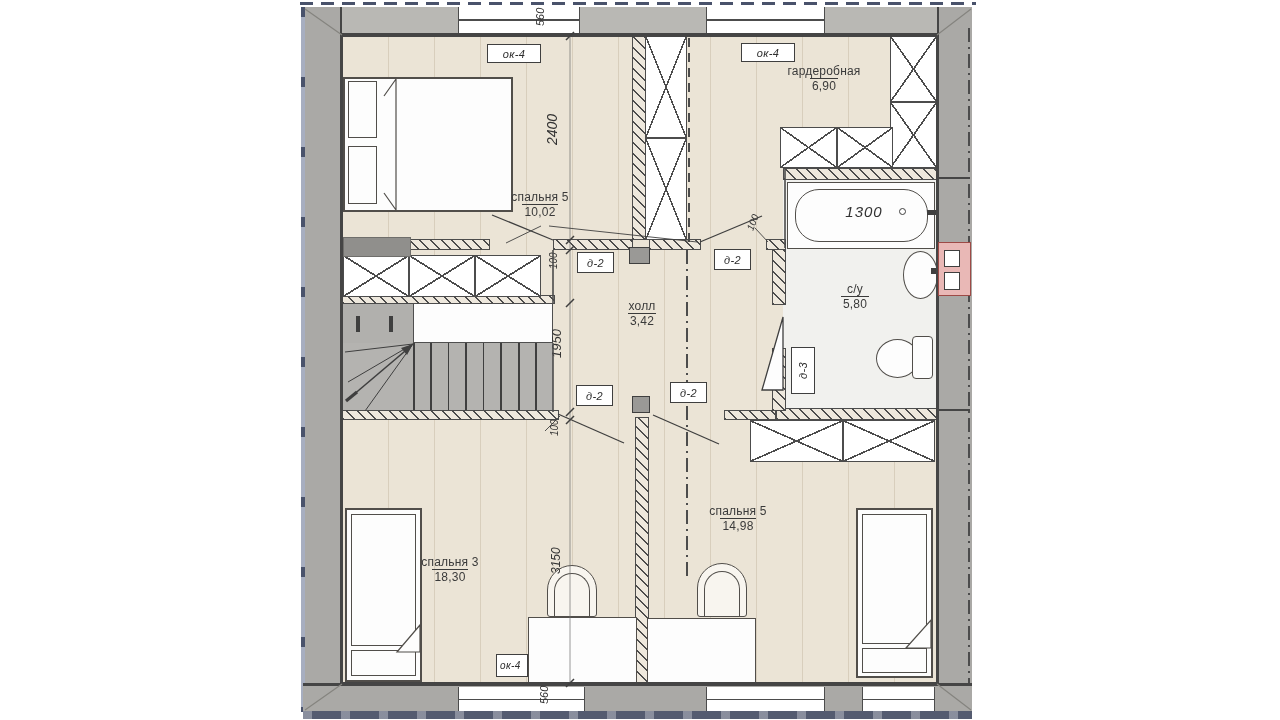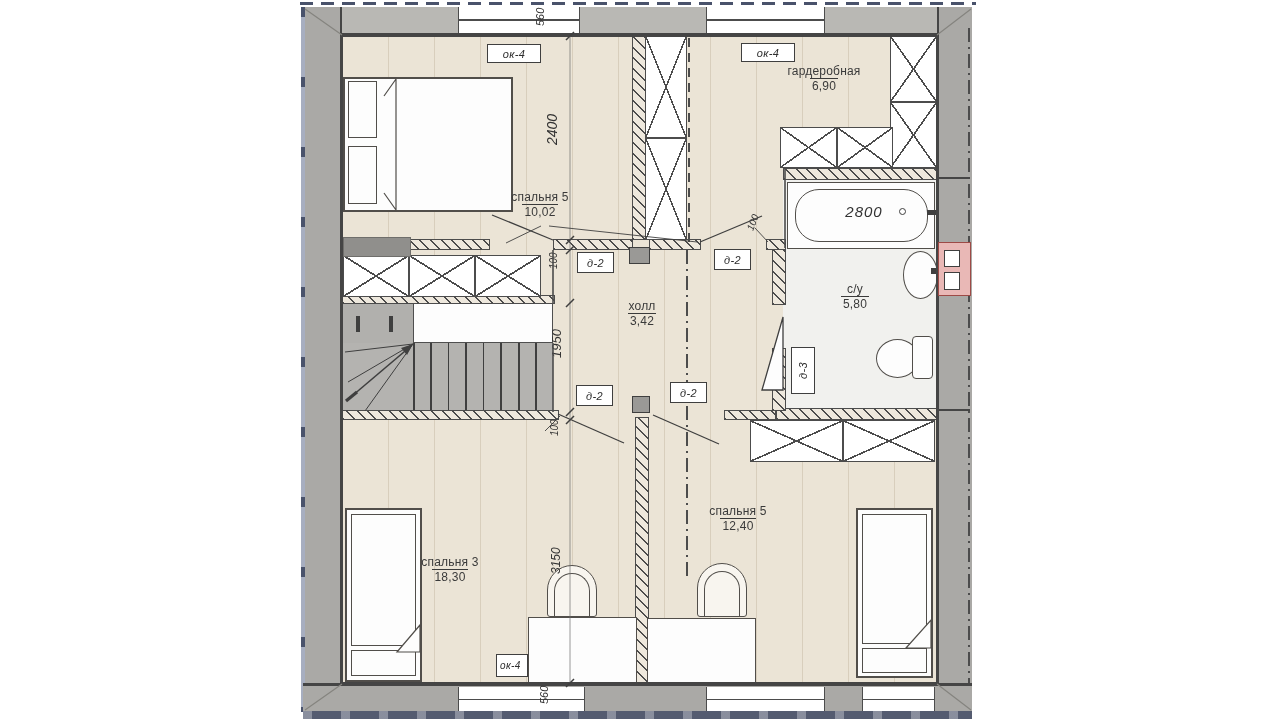--- a/index.html
+++ b/index.html
@@ -90,21 +90,21 @@
   <div class="abs dashWall" style="left:688px;top:38px;width:2px;height:208px"></div>
   <div class="abs dashDot" style="left:686px;top:250px;width:2px;height:328px"></div>
 
   <div class="abs furn" style="left:343px;top:77px;width:170px;height:135px;border-width:2px"></div>
   <div class="abs furn" style="left:348px;top:81px;width:29px;height:57px;border-width:1.2px"></div>
   <div class="abs furn" style="left:348px;top:146px;width:29px;height:58px;border-width:1.2px"></div>
   <div class="abs" style="left:343px;top:237px;width:68px;height:20px;background:#908f8c;border:1px solid #6f6e6b"></div>
 
   <div class="abs furn" style="left:787px;top:182px;width:148px;height:67px;border-width:1.7px"></div>
   <div class="abs" style="left:795px;top:189px;width:133px;height:53px;border:1.3px solid #514e4a;border-radius:24px"></div>
-  <div class="abs dim" style="left:828px;top:203px;width:72px;font-size:15px;letter-spacing:1px;text-align:center">2800</div>
+  <div class="abs dim" style="left:828px;top:203px;width:72px;font-size:15px;letter-spacing:1px;text-align:center">1300</div>
   <div class="abs" style="left:899px;top:208px;width:7px;height:7px;border:1.3px solid #3f3f3f;border-radius:50%;background:#fff"></div>
   <div class="abs" style="left:927px;top:210px;width:9px;height:5px;background:#3f3f3f"></div>
   <div class="abs furn" style="left:903px;top:251px;width:35px;height:48px;border-radius:50%;border-width:1.5px"></div>
   <div class="abs" style="left:931px;top:268px;width:9px;height:6px;background:#3f3f3f"></div>
   <div class="abs furn" style="left:876px;top:339px;width:43px;height:39px;border-radius:50%;border-width:1.5px"></div>
   <div class="abs furn" style="left:912px;top:336px;width:21px;height:43px;border-radius:4px;border-width:1.5px"></div>
   <div class="abs" style="left:938px;top:242px;width:33px;height:54px;background:#e9b8b6;border:1.3px solid #9d4a46"></div>
   <div class="abs" style="left:944px;top:250px;width:16px;height:17px;background:#fff;border:1.3px solid #3f3f3f"></div>
   <div class="abs" style="left:944px;top:272px;width:16px;height:18px;background:#fff;border:1.3px solid #3f3f3f"></div>
 
@@ -164,21 +164,21 @@
   <div class="abs rlabel" style="left:835px;top:282px;width:40px">
     <div>с/у</div>
     <span class="area">5,80</span>
   </div>
   <div class="abs rlabel" style="left:414px;top:555px;width:72px">
     <div>спальня 3</div>
     <span class="area">18,30</span>
   </div>
   <div class="abs rlabel" style="left:700px;top:504px;width:76px">
     <div>спальня 5</div>
-    <span class="area">12,40</span>
+    <span class="area">14,98</span>
   </div>
 
   <div class="abs dim vdim" style="left:534px;top:1px;width:16px;height:31px;font-size:11px">560</div>
   <div class="abs dim vdim" style="left:544px;top:95px;width:18px;height:68px;font-size:14px">2400</div>
   <div class="abs dim vdim" style="left:548px;top:247px;width:13px;height:28px;font-size:10px">100</div>
   <div class="abs dim vdim" style="left:549px;top:311px;width:17px;height:66px;font-size:13px">1950</div>
   <div class="abs dim vdim" style="left:549px;top:413px;width:13px;height:29px;font-size:10px">100</div>
   <div class="abs dim vdim" style="left:549px;top:537px;width:16px;height:48px;font-size:12px">3150</div>
   <div class="abs dim vdim" style="left:538px;top:679px;width:16px;height:32px;font-size:11px">560</div>
   <div class="abs dim vdim" style="left:747px;top:209px;width:13px;height:28px;font-size:10px;transform:rotate(200deg)">100</div>

